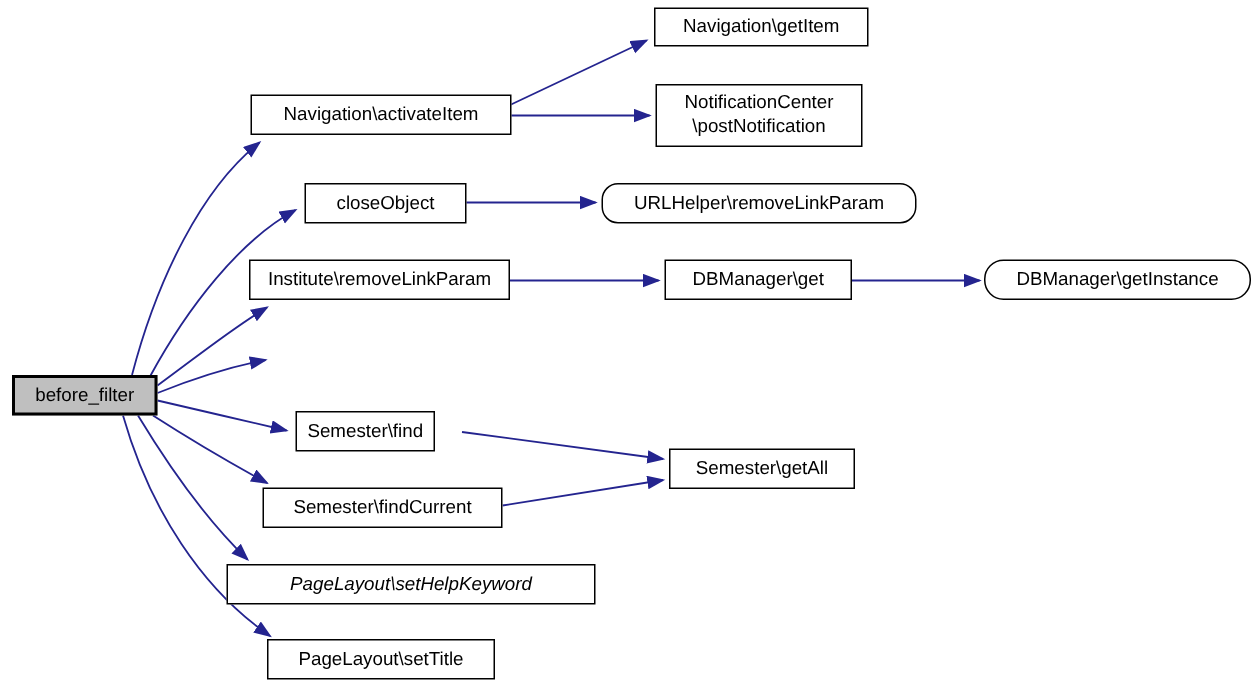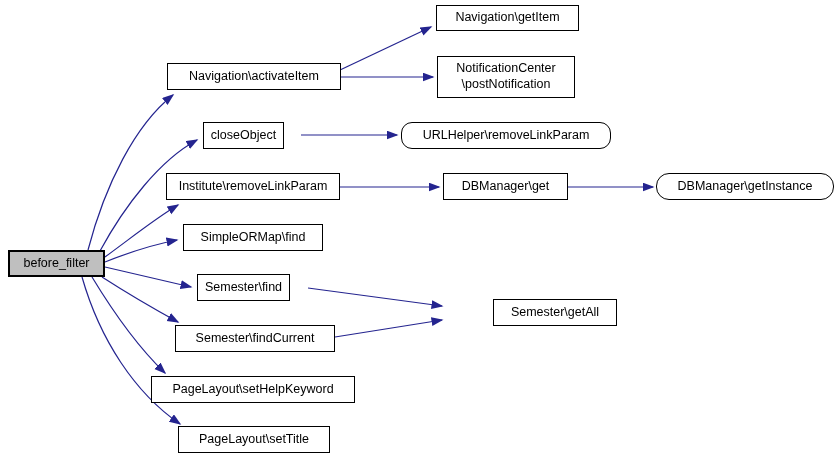--- a/index.html
+++ b/index.html
@@ -78,35 +78,34 @@
 
   <div class="node root" style="left:8px; top:250px; width:97px; height:27px;">before_filter</div>
 
   <div class="node" style="left:436px; top:5px; width:143px; height:26px;">Navigation\getItem</div>
 
   <div class="node" style="left:167px; top:63px; width:174px; height:27px;">Navigation\activateItem</div>
 
   <div class="node" style="left:437px; top:56px; width:138px; height:42px;">NotificationCenter
 \postNotification</div>
 
-  <div class="node" style="left:203px; top:122px; width:81px; height:27px;">closeObject</div>
+  <div class="node" style="left:203px; top:122px; width:108px; height:27px;">closeObject</div>
 
   <div class="node" style="left:401px; top:122px; width:210px; height:27px;border-radius:11px;">URLHelper\removeLinkParam</div>
 
   <div class="node" style="left:166px; top:173px; width:174px; height:27px;">Institute\removeLinkParam</div>
 
   <div class="node" style="left:443px; top:173px; width:125px; height:27px;">DBManager\get</div>
 
   <div class="node" style="left:656px; top:173px; width:178px; height:27px;border-radius:13px;">DBManager\getInstance</div>
 
-  <div class="node" style="left:183px; top:224px; width:140px; height:27px;">SimpleORMap\find</div>
 
   <div class="node" style="left:197px; top:274px; width:93px; height:27px;">Semester\find</div>
 
-  <div class="node" style="left:446px; top:299px; width:124px; height:27px;margin-left:47px;">Semester\getAll</div>
+  <div class="node" style="left:446px; top:299px; width:124px; height:27px;">Semester\getAll</div>
 
   <div class="node" style="left:175px; top:325px; width:160px; height:27px;">Semester\findCurrent</div>
 
-  <div class="node" style="left:151px; top:376px; width:204px; height:27px;">PageLayout\setHelpKeyword</div>
+  <div class="node" style="left:151px; top:376px; width:246px; height:27px;font-style:italic;">PageLayout\setHelpKeyword</div>
 
   <div class="node" style="left:178px; top:426px; width:152px; height:27px;">PageLayout\setTitle</div>
 
 </div>
 
 </body></html>

